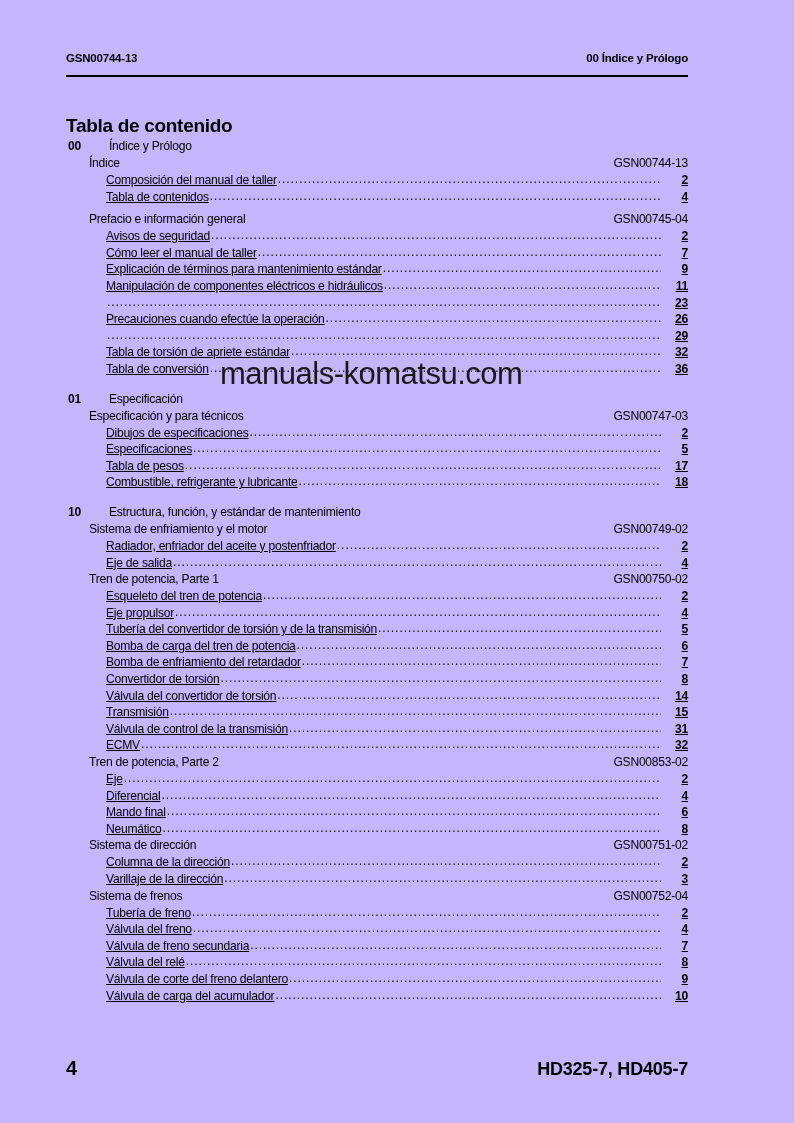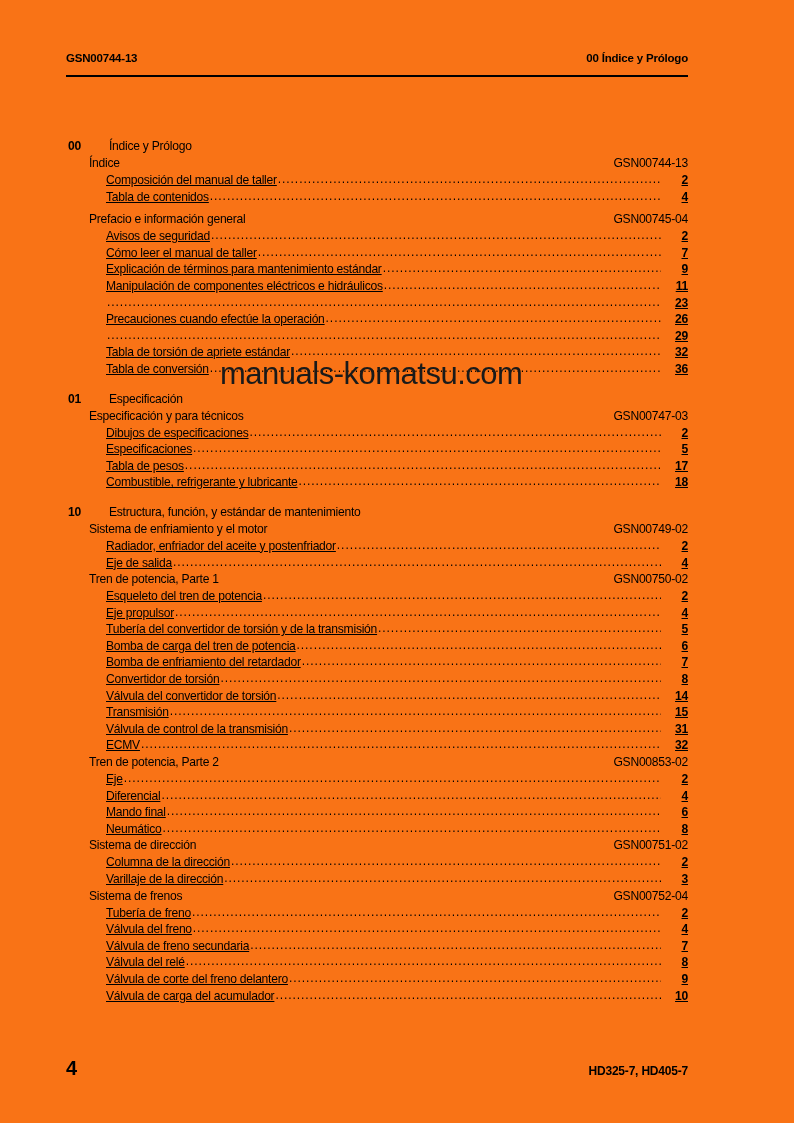--- a/index.html
+++ b/index.html
@@ -9,21 +9,21 @@
   }
   body {
     font-family: "Liberation Sans", sans-serif;
     color: #000000;
     -webkit-font-smoothing: none;
   }
   .page {
     position: relative;
     width: 794px;
     height: 1123px;
-    background: #f97316;
+    background: #c4b5fd;
     overflow: hidden;
   }
 
   
   .page-header {
     position: absolute;
     left: 66px;
     top: 52px;
     width: 622px;
     display: flex;
@@ -153,37 +153,38 @@
     width: 622px;
     display: flex;
     justify-content: space-between;
     align-items: baseline;
   }
   .folio {
     font-size: 20px;
     font-weight: bold;
   }
   .model {
-    font-size: 12px;
+    font-size: 18px;
     font-weight: bold;
     letter-spacing: -0.2px;
     text-align: right;
   }
 </style>
 </head>
 <body>
 
 <div class="page">
 
   <div class="page-header">
     <span>GSN00744-13</span>
     <span>00 Índice y Prólogo</span>
   </div>
   <div class="header-rule"></div>
 
+  <h1 class="doc-title">Tabla de contenido</h1>
 
   <div class="toc" id="toc-root">
       <div class="group">
         <div class="sec-head">
           <span class="sec-num">00</span>
           <span class="sec-title">Índice y Prólogo</span>
         </div>
         <div class="subgroup">
           <div class="sub-head">
             <span class="sub-title">Índice</span>

